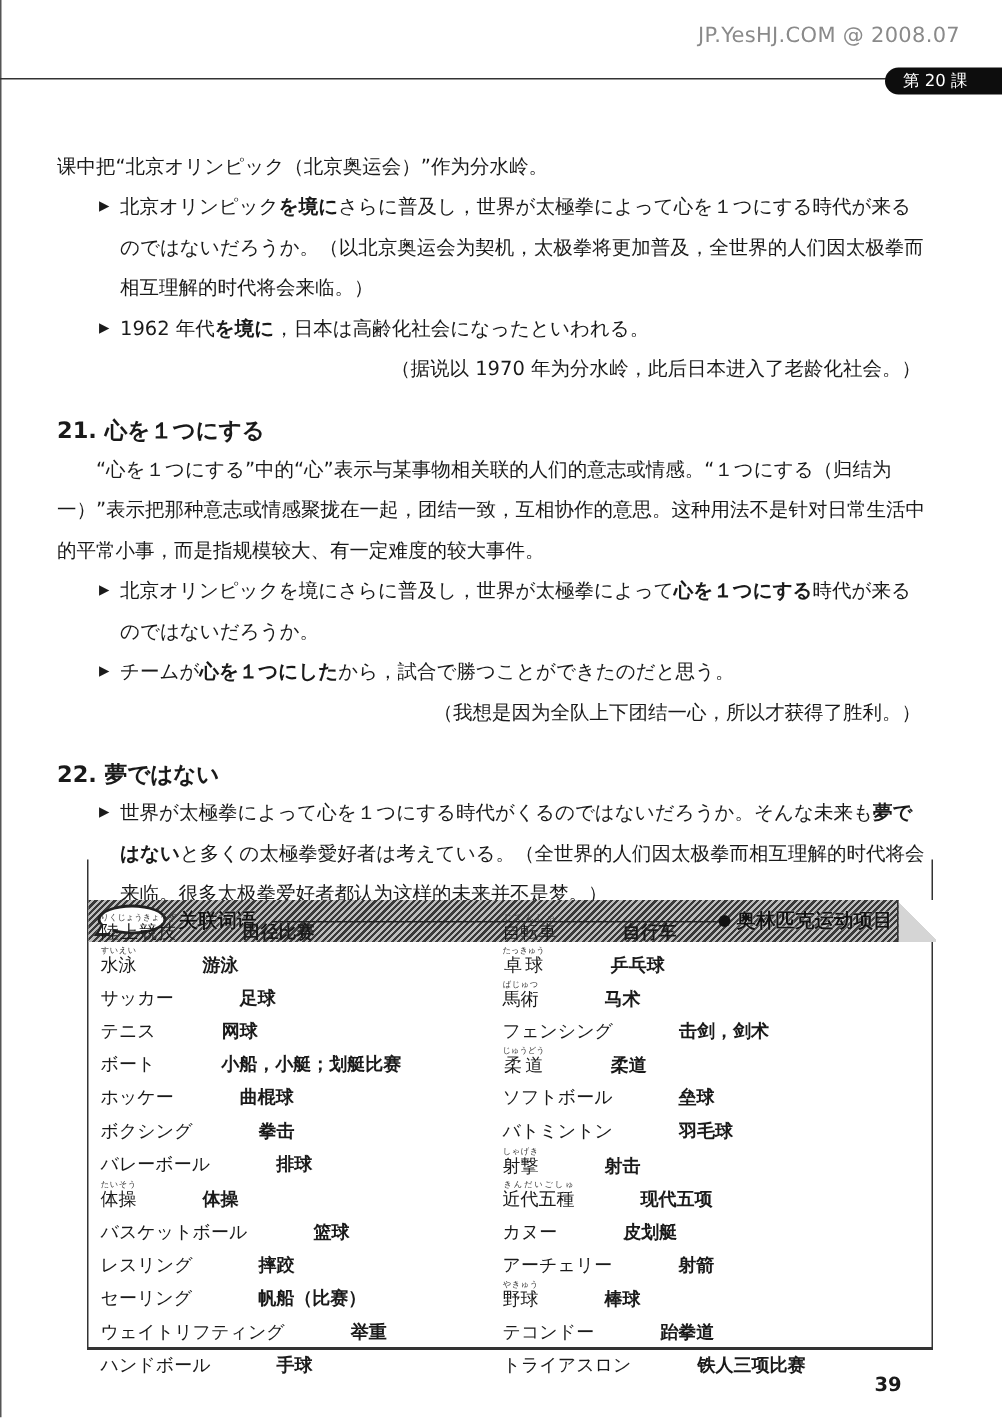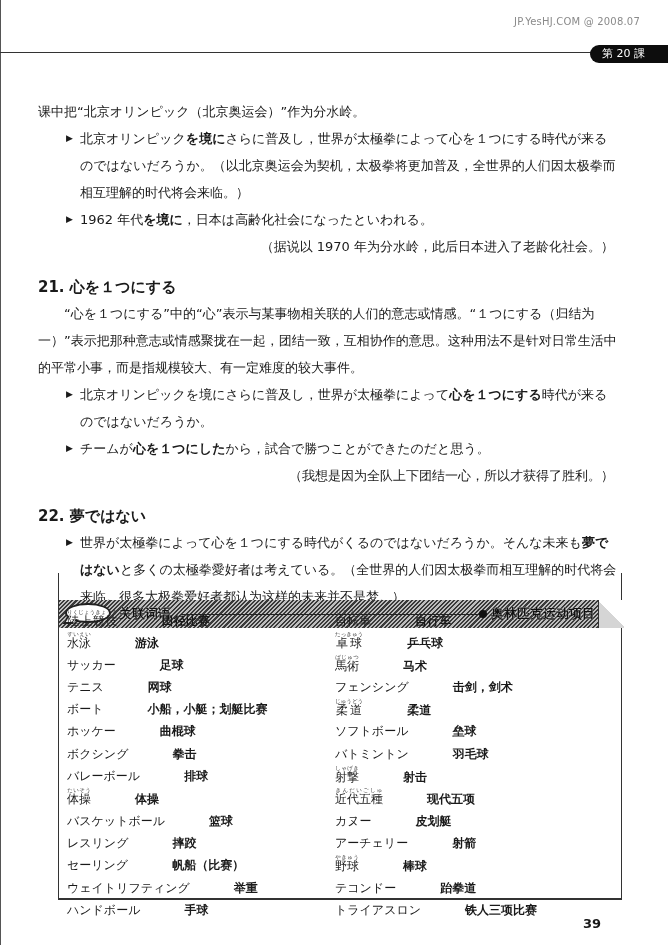--- a/index.html
+++ b/index.html
@@ -1,21 +1,21 @@
 <!DOCTYPE html>
 <html><head>
   <meta charset="utf-8">
   <style>
     * { box-sizing: border-box; margin: 0; padding: 0; }
     html, body { width: 668px; height: 945px; background: #ffffff; overflow: hidden; }
     body { position: relative; font-family: "DejaVu Sans", sans-serif; color: #1a1a1a; }
 
     .left-border { position: absolute; left: 0; top: 0; width: 1px; height: 945px; background: #555; }
 
-    .watermark { position: absolute; right: 28px; top: 16px; font-family: "DejaVu Sans", sans-serif; font-size: 10px; color: #8a8a8a; letter-spacing: 0.2px; }
+    .watermark { position: absolute; right: 28px; top: 16px; font-family: "DejaVu Sans", sans-serif; font-size: 14px; color: #8a8a8a; letter-spacing: 0.2px; }
 
     .header-rule { position: absolute; left: 0; top: 52px; width: 595px; height: 1px; background: #333; }
     .lesson-tab { position: absolute; left: 590px; top: 45px; width: 78px; height: 18px; background: #0d0d0d; color: #fff; border-radius: 9px 0 0 9px; font-size: 11px; line-height: 18px; padding-left: 12px; }
 
     .content { position: absolute; left: 38px; top: 66px; width: 582px; font-size: 13px; line-height: 27px; margin-top: 32px; }
     .para { text-indent: 0; }
     .indent { text-indent: 26px; }
     .bullet { position: relative; padding-left: 42px; }
     .bullet .tri { position: absolute; left: 28px; top: 0; font-size: 9px; }
     .cn-trans { text-align: right; padding-right: 6px; }

